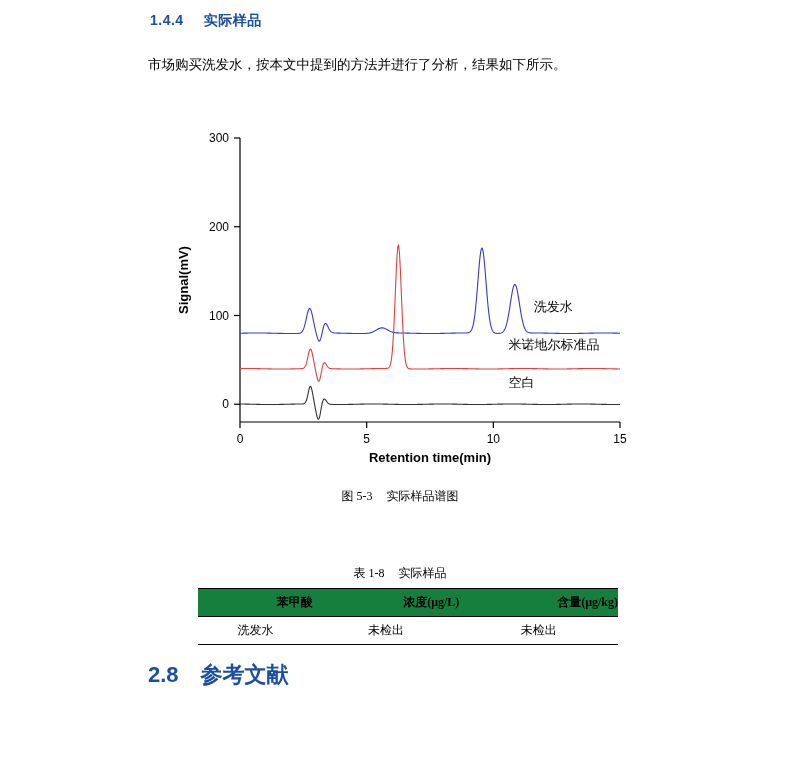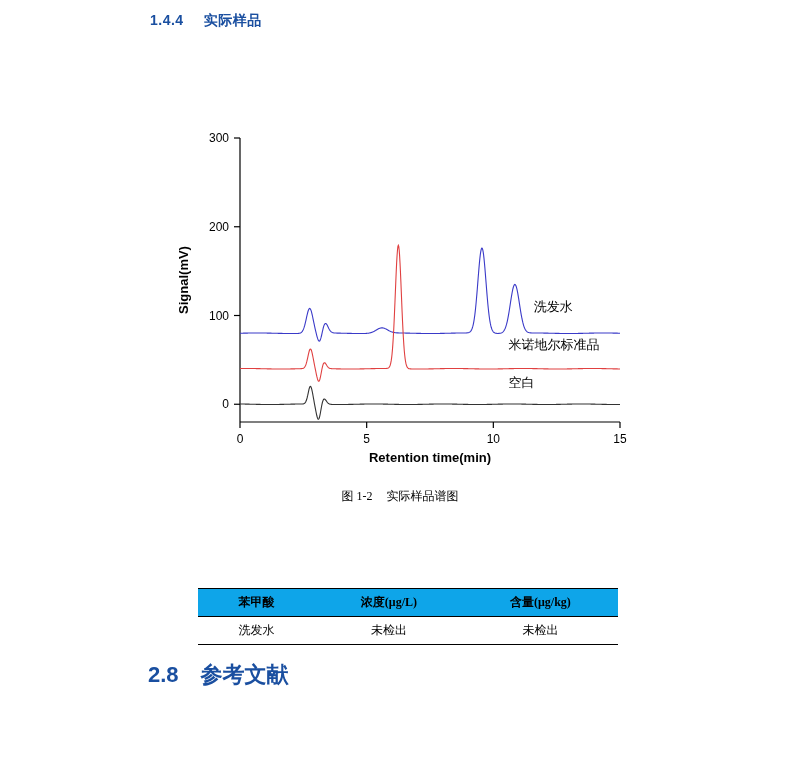--- a/index.html
+++ b/index.html
@@ -82,24 +82,24 @@
   table.data-table {
     position: absolute;
     left: 198px;
     top: 588px;
     width: 420px;
     border-collapse: collapse;
     font-size: 12px;
     font-family: "Liberation Serif", serif;
   }
   table.data-table th {
-    background: #0ea5e9;
-    font-weight: bold;
-    padding: 5px 20px;
-    text-align: center;
+    background: #15803d;
+    font-weight: bold;
+    padding: 5px 0;
+    text-align: right;
     border-top: 1.6px solid #000;
     border-bottom: 1px solid #000;
   }
   table.data-table td {
     padding: 5px 4px;
     text-align: center;
     border-bottom: 1.6px solid #000;
   }
 
   
@@ -141,20 +141,21 @@
 </style>
 </head>
 <body>
 
 <div class="page">
 
   <div class="heading-sub">
     <span class="num">1.4.4</span><span>实际样品</span>
   </div>
 
+  <div class="body-para" id="intro-para">市场购买洗发水，按本文中提到的方法并进行了分析，结果如下所示。</div>
 
   <div class="chart-wrap">
     <svg class="chart-svg" id="chart-svg" width="460" height="360" viewBox="0 0 460 360">
         <line x1="70" y1="302" x2="450" y2="302" stroke="#000" stroke-width="1.2"></line>
         <line x1="70" y1="302" x2="70" y2="18" stroke="#000" stroke-width="1.2"></line>
         <line x1="70" y1="302" x2="70" y2="308" stroke="#000" stroke-width="1.2"></line>
         <text x="70" y="323" text-anchor="middle" class="tick-label">0</text>
         <line x1="196.66666666666666" y1="302" x2="196.66666666666666" y2="308" stroke="#000" stroke-width="1.2"></line>
         <text x="196.66666666666666" y="323" text-anchor="middle" class="tick-label">5</text>
         <line x1="323.3333333333333" y1="302" x2="323.3333333333333" y2="308" stroke="#000" stroke-width="1.2"></line>
@@ -174,23 +175,26 @@
         <polyline points="70.00,213.25 70.42,213.24 70.84,213.23 71.27,213.22 71.69,213.21 72.11,213.20 72.53,213.19 72.96,213.18 73.38,213.17 73.80,213.16 74.22,213.15 74.64,213.14 75.07,213.13 75.49,213.12 75.91,213.11 76.33,213.11 76.76,213.10 77.18,213.09 77.60,213.08 78.02,213.07 78.44,213.07 78.87,213.06 79.29,213.05 79.71,213.04 80.13,213.04 80.56,213.03 80.98,213.03 81.40,213.02 81.82,213.02 82.24,213.01 82.67,213.01 83.09,213.00 83.51,213.00 83.93,213.00 84.36,212.99 84.78,212.99 85.20,212.99 85.62,212.99 86.04,212.99 86.47,212.98 86.89,212.98 87.31,212.98 87.73,212.98 88.16,212.98 88.58,212.99 89.00,212.99 89.42,212.99 89.84,212.99 90.27,212.99 90.69,213.00 91.11,213.00 91.53,213.00 91.96,213.01 92.38,213.01 92.80,213.02 93.22,213.02 93.64,213.03 94.07,213.03 94.49,213.04 94.91,213.04 95.33,213.05 95.76,213.06 96.18,213.07 96.60,213.07 97.02,213.08 97.44,213.09 97.87,213.10 98.29,213.11 98.71,213.11 99.13,213.12 99.56,213.13 99.98,213.14 100.40,213.15 100.82,213.16 101.24,213.17 101.67,213.18 102.09,213.19 102.51,213.20 102.93,213.21 103.36,213.22 103.78,213.23 104.20,213.24 104.62,213.25 105.04,213.26 105.47,213.27 105.89,213.28 106.31,213.29 106.73,213.30 107.16,213.31 107.58,213.32 108.00,213.33 108.42,213.34 108.84,213.35 109.27,213.36 109.69,213.37 110.11,213.38 110.53,213.39 110.96,213.40 111.38,213.40 111.80,213.41 112.22,213.42 112.64,213.43 113.07,213.44 113.49,213.44 113.91,213.45 114.33,213.46 114.76,213.46 115.18,213.47 115.60,213.47 116.02,213.48 116.44,213.48 116.87,213.49 117.29,213.49 117.71,213.50 118.13,213.50 118.56,213.50 118.98,213.51 119.40,213.51 119.82,213.51 120.24,213.51 120.67,213.51 121.09,213.52 121.51,213.52 121.93,213.52 122.36,213.52 122.78,213.52 123.20,213.51 123.62,213.51 124.04,213.51 124.47,213.51 124.89,213.51 125.31,213.50 125.73,213.50 126.16,213.49 126.58,213.48 127.00,213.47 127.42,213.46 127.84,213.44 128.27,213.41 128.69,213.37 129.11,213.32 129.53,213.24 129.96,213.13 130.38,212.98 130.80,212.77 131.22,212.50 131.64,212.14 132.07,211.68 132.49,211.09 132.91,210.36 133.33,209.47 133.76,208.41 134.18,207.17 134.60,205.75 135.02,204.16 135.44,202.41 135.87,200.56 136.29,198.63 136.71,196.70 137.13,194.81 137.56,193.06 137.98,191.49 138.40,190.19 138.82,189.21 139.24,188.60 139.67,188.39 140.09,188.59 140.51,189.18 140.93,190.15 141.36,191.45 141.78,193.02 142.20,194.81 142.62,196.75 143.04,198.77 143.47,200.84 143.89,202.90 144.31,204.93 144.73,206.91 145.16,208.84 145.58,210.70 146.00,212.49 146.42,214.21 146.84,215.83 147.27,217.33 147.69,218.66 148.11,219.76 148.53,220.57 148.96,221.04 149.38,221.13 149.80,220.81 150.22,220.07 150.64,218.94 151.07,217.48 151.49,215.75 151.91,213.87 152.33,211.92 152.76,210.01 153.18,208.24 153.60,206.68 154.02,205.40 154.44,204.42 154.87,203.78 155.29,203.46 155.71,203.44 156.13,203.69 156.56,204.16 156.98,204.81 157.40,205.58 157.82,206.42 158.24,207.28 158.67,208.14 159.09,208.94 159.51,209.69 159.93,210.34 160.36,210.92 160.78,211.40 161.20,211.79 161.62,212.11 162.04,212.36 162.47,212.55 162.89,212.70 163.31,212.81 163.73,212.89 164.16,212.95 164.58,212.99 165.00,213.02 165.42,213.04 165.84,213.06 166.27,213.07 166.69,213.08 167.11,213.09 167.53,213.10 167.96,213.11 168.38,213.12 168.80,213.13 169.22,213.14 169.64,213.15 170.07,213.16 170.49,213.17 170.91,213.18 171.33,213.19 171.76,213.20 172.18,213.21 172.60,213.22 173.02,213.23 173.44,213.24 173.87,213.25 174.29,213.26 174.71,213.27 175.13,213.28 175.56,213.29 175.98,213.30 176.40,213.31 176.82,213.32 177.24,213.33 177.67,213.34 178.09,213.35 178.51,213.36 178.93,213.37 179.36,213.38 179.78,213.39 180.20,213.40 180.62,213.40 181.04,213.41 181.47,213.42 181.89,213.43 182.31,213.44 182.73,213.44 183.16,213.45 183.58,213.46 184.00,213.46 184.42,213.47 184.84,213.47 185.27,213.48 185.69,213.48 186.11,213.49 186.53,213.49 186.96,213.50 187.38,213.50 187.80,213.50 188.22,213.51 188.64,213.51 189.07,213.51 189.49,213.51 189.91,213.51 190.33,213.51 190.76,213.51 191.18,213.51 191.60,213.51 192.02,213.51 192.44,213.50 192.87,213.50 193.29,213.49 193.71,213.48 194.13,213.47 194.56,213.46 194.98,213.45 195.40,213.43 195.82,213.41 196.24,213.38 196.67,213.35 197.09,213.32 197.51,213.28 197.93,213.23 198.36,213.18 198.78,213.12 199.20,213.05 199.62,212.96 200.04,212.87 200.47,212.77 200.89,212.65 201.31,212.52 201.73,212.38 202.16,212.23 202.58,212.06 203.00,211.87 203.42,211.68 203.84,211.47 204.27,211.25 204.69,211.01 205.11,210.77 205.53,210.53 205.96,210.27 206.38,210.02 206.80,209.77 207.22,209.52 207.64,209.27 208.07,209.04 208.49,208.82 208.91,208.61 209.33,208.43 209.76,208.26 210.18,208.12 210.60,208.01 211.02,207.92 211.44,207.87 211.87,207.84 212.29,207.85 212.71,207.88 213.13,207.95 213.56,208.04 213.98,208.16 214.40,208.31 214.82,208.48 215.24,208.66 215.67,208.87 216.09,209.08 216.51,209.31 216.93,209.54 217.36,209.78 217.78,210.02 218.20,210.25 218.62,210.48 219.04,210.71 219.47,210.92 219.89,211.13 220.31,211.33 220.73,211.51 221.16,211.68 221.58,211.84 222.00,211.98 222.42,212.11 222.84,212.23 223.27,212.33 223.69,212.43 224.11,212.51 224.53,212.58 224.96,212.65 225.38,212.70 225.80,212.75 226.22,212.79 226.64,212.83 227.07,212.86 227.49,212.88 227.91,212.90 228.33,212.92 228.76,212.94 229.18,212.95 229.60,212.97 230.02,212.98 230.44,212.99 230.87,213.00 231.29,213.00 231.71,213.01 232.13,213.02 232.56,213.03 232.98,213.04 233.40,213.04 233.82,213.05 234.24,213.06 234.67,213.07 235.09,213.07 235.51,213.08 235.93,213.09 236.36,213.10 236.78,213.11 237.20,213.12 237.62,213.12 238.04,213.13 238.47,213.14 238.89,213.15 239.31,213.16 239.73,213.17 240.16,213.18 240.58,213.19 241.00,213.20 241.42,213.21 241.84,213.22 242.27,213.23 242.69,213.24 243.11,213.25 243.53,213.26 243.96,213.27 244.38,213.28 244.80,213.29 245.22,213.30 245.64,213.31 246.07,213.32 246.49,213.33 246.91,213.34 247.33,213.35 247.76,213.36 248.18,213.37 248.60,213.38 249.02,213.39 249.44,213.40 249.87,213.41 250.29,213.41 250.71,213.42 251.13,213.43 251.56,213.44 251.98,213.44 252.40,213.45 252.82,213.46 253.24,213.46 253.67,213.47 254.09,213.47 254.51,213.48 254.93,213.49 255.36,213.49 255.78,213.49 256.20,213.50 256.62,213.50 257.04,213.50 257.47,213.51 257.89,213.51 258.31,213.51 258.73,213.51 259.16,213.51 259.58,213.52 260.00,213.52 260.42,213.52 260.84,213.52 261.27,213.52 261.69,213.51 262.11,213.51 262.53,213.51 262.96,213.51 263.38,213.51 263.80,213.50 264.22,213.50 264.64,213.50 265.07,213.49 265.49,213.49 265.91,213.48 266.33,213.48 266.76,213.47 267.18,213.47 267.60,213.46 268.02,213.45 268.44,213.45 268.87,213.44 269.29,213.43 269.71,213.43 270.13,213.42 270.56,213.41 270.98,213.40 271.40,213.39 271.82,213.38 272.24,213.37 272.67,213.37 273.09,213.36 273.51,213.35 273.93,213.34 274.36,213.33 274.78,213.32 275.20,213.31 275.62,213.30 276.04,213.29 276.47,213.28 276.89,213.27 277.31,213.26 277.73,213.25 278.16,213.24 278.58,213.23 279.00,213.22 279.42,213.21 279.84,213.20 280.27,213.19 280.69,213.18 281.11,213.17 281.53,213.16 281.96,213.15 282.38,213.14 282.80,213.13 283.22,213.12 283.64,213.11 284.07,213.10 284.49,213.09 284.91,213.09 285.33,213.08 285.76,213.07 286.18,213.06 286.60,213.06 287.02,213.05 287.44,213.04 287.87,213.04 288.29,213.03 288.71,213.02 289.13,213.02 289.56,213.01 289.98,213.01 290.40,213.01 290.82,213.00 291.24,213.00 291.67,212.99 292.09,212.99 292.51,212.99 292.93,212.99 293.36,212.98 293.78,212.98 294.20,212.98 294.62,212.97 295.04,212.97 295.47,212.96 295.89,212.95 296.31,212.94 296.73,212.91 297.16,212.88 297.58,212.83 298.00,212.76 298.42,212.67 298.84,212.54 299.27,212.36 299.69,212.12 300.11,211.80 300.53,211.39 300.96,210.85 301.38,210.16 301.80,209.29 302.22,208.21 302.64,206.88 303.07,205.27 303.49,203.33 303.91,201.05 304.33,198.38 304.76,195.32 305.18,191.85 305.60,187.96 306.02,183.69 306.44,179.06 306.87,174.12 307.29,168.94 307.71,163.62 308.13,158.25 308.56,152.96 308.98,147.86 309.40,143.10 309.82,138.80 310.24,135.09 310.67,132.07 311.09,129.85 311.51,128.49 311.93,128.04 312.36,128.51 312.78,129.89 313.20,132.13 313.62,135.17 314.04,138.90 314.47,143.22 314.89,148.00 315.31,153.12 315.73,158.43 316.16,163.82 316.58,169.16 317.00,174.35 317.42,179.31 317.84,183.96 318.27,188.25 318.69,192.15 319.11,195.64 319.53,198.72 319.96,201.40 320.38,203.70 320.80,205.65 321.22,207.28 321.64,208.62 322.07,209.71 322.49,210.59 322.91,211.29 323.33,211.84 323.76,212.27 324.18,212.59 324.60,212.84 325.02,213.03 325.44,213.16 325.87,213.26 326.29,213.33 326.71,213.38 327.13,213.41 327.56,213.43 327.98,213.43 328.40,213.42 328.82,213.40 329.24,213.37 329.67,213.32 330.09,213.26 330.51,213.17 330.93,213.05 331.36,212.91 331.78,212.72 332.20,212.48 332.62,212.18 333.04,211.81 333.47,211.35 333.89,210.80 334.31,210.14 334.73,209.35 335.16,208.43 335.58,207.35 336.00,206.10 336.42,204.68 336.84,203.07 337.27,201.28 337.69,199.30 338.11,197.15 338.53,194.83 338.96,192.36 339.38,189.76 339.80,187.08 340.22,184.34 340.64,181.60 341.07,178.89 341.49,176.27 341.91,173.80 342.33,171.52 342.76,169.49 343.18,167.76 343.60,166.36 344.02,165.33 344.44,164.70 344.87,164.48 345.29,164.68 345.71,165.29 346.13,166.30 346.56,167.68 346.98,169.39 347.40,171.40 347.82,173.66 348.24,176.11 348.67,178.71 349.09,181.40 349.51,184.13 349.93,186.85 350.36,189.51 350.78,192.09 351.20,194.54 351.62,196.85 352.04,198.99 352.47,200.95 352.89,202.72 353.31,204.31 353.73,205.72 354.16,206.96 354.58,208.02 355.00,208.94 355.42,209.71 355.84,210.36 356.27,210.90 356.69,211.35 357.11,211.71 357.53,212.00 357.96,212.23 358.38,212.41 358.80,212.56 359.22,212.67 359.64,212.75 360.07,212.81 360.49,212.86 360.91,212.89 361.33,212.92 361.76,212.94 362.18,212.95 362.60,212.96 363.02,212.97 363.44,212.97 363.87,212.98 364.29,212.98 364.71,212.98 365.13,212.98 365.56,212.98 365.98,212.99 366.40,212.99 366.82,212.99 367.24,212.99 367.67,213.00 368.09,213.00 368.51,213.00 368.93,213.01 369.36,213.01 369.78,213.02 370.20,213.02 370.62,213.03 371.04,213.03 371.47,213.04 371.89,213.05 372.31,213.05 372.73,213.06 373.16,213.07 373.58,213.08 374.00,213.08 374.42,213.09 374.84,213.10 375.27,213.11 375.69,213.12 376.11,213.13 376.53,213.14 376.96,213.14 377.38,213.15 377.80,213.16 378.22,213.17 378.64,213.18 379.07,213.19 379.49,213.20 379.91,213.21 380.33,213.22 380.76,213.23 381.18,213.24 381.60,213.25 382.02,213.26 382.44,213.27 382.87,213.28 383.29,213.29 383.71,213.30 384.13,213.31 384.56,213.32 384.98,213.33 385.40,213.34 385.82,213.35 386.24,213.36 386.67,213.37 387.09,213.38 387.51,213.39 387.93,213.40 388.36,213.41 388.78,213.41 389.20,213.42 389.62,213.43 390.04,213.44 390.47,213.44 390.89,213.45 391.31,213.46 391.73,213.46 392.16,213.47 392.58,213.48 393.00,213.48 393.42,213.49 393.84,213.49 394.27,213.49 394.69,213.50 395.11,213.50 395.53,213.51 395.96,213.51 396.38,213.51 396.80,213.51 397.22,213.51 397.64,213.51 398.07,213.52 398.49,213.52 398.91,213.52 399.33,213.52 399.76,213.52 400.18,213.51 400.60,213.51 401.02,213.51 401.44,213.51 401.87,213.51 402.29,213.50 402.71,213.50 403.13,213.50 403.56,213.49 403.98,213.49 404.40,213.48 404.82,213.48 405.24,213.47 405.67,213.47 406.09,213.46 406.51,213.45 406.93,213.45 407.36,213.44 407.78,213.43 408.20,213.42 408.62,213.42 409.04,213.41 409.47,213.40 409.89,213.39 410.31,213.38 410.73,213.37 411.16,213.36 411.58,213.35 412.00,213.35 412.42,213.34 412.84,213.33 413.27,213.32 413.69,213.31 414.11,213.30 414.53,213.29 414.96,213.28 415.38,213.27 415.80,213.26 416.22,213.25 416.64,213.24 417.07,213.22 417.49,213.21 417.91,213.20 418.33,213.19 418.76,213.18 419.18,213.17 419.60,213.17 420.02,213.16 420.44,213.15 420.87,213.14 421.29,213.13 421.71,213.12 422.13,213.11 422.56,213.10 422.98,213.09 423.40,213.08 423.82,213.08 424.24,213.07 424.67,213.06 425.09,213.05 425.51,213.05 425.93,213.04 426.36,213.04 426.78,213.03 427.20,213.02 427.62,213.02 428.04,213.01 428.47,213.01 428.89,213.01 429.31,213.00 429.73,213.00 430.16,212.99 430.58,212.99 431.00,212.99 431.42,212.99 431.84,212.99 432.27,212.98 432.69,212.98 433.11,212.98 433.53,212.98 433.96,212.98 434.38,212.98 434.80,212.99 435.22,212.99 435.64,212.99 436.07,212.99 436.49,212.99 436.91,213.00 437.33,213.00 437.76,213.00 438.18,213.01 438.60,213.01 439.02,213.02 439.44,213.02 439.87,213.03 440.29,213.04 440.71,213.04 441.13,213.05 441.56,213.05 441.98,213.06 442.40,213.07 442.82,213.08 443.24,213.08 443.67,213.09 444.09,213.10 444.51,213.11 444.93,213.12 445.36,213.13 445.78,213.14 446.20,213.15 446.62,213.16 447.04,213.16 447.47,213.17 447.89,213.18 448.31,213.19 448.73,213.20 449.16,213.21 449.58,213.22 450.00,213.23" fill="none" stroke="#3a3ac8" stroke-width="1.1"></polyline>
         <text x="363.8666666666667" y="191.0625" class="trace-label" text-anchor="start">洗发水</text>
         <polyline points="70.00,248.53 70.42,248.52 70.84,248.52 71.27,248.51 71.69,248.51 72.11,248.50 72.53,248.50 72.96,248.50 73.38,248.49 73.80,248.49 74.22,248.49 74.64,248.49 75.07,248.49 75.49,248.48 75.91,248.48 76.33,248.48 76.76,248.48 77.18,248.48 77.60,248.49 78.02,248.49 78.44,248.49 78.87,248.49 79.29,248.49 79.71,248.50 80.13,248.50 80.56,248.50 80.98,248.51 81.40,248.51 81.82,248.52 82.24,248.52 82.67,248.53 83.09,248.53 83.51,248.54 83.93,248.55 84.36,248.55 84.78,248.56 85.20,248.57 85.62,248.57 86.04,248.58 86.47,248.59 86.89,248.60 87.31,248.61 87.73,248.62 88.16,248.62 88.58,248.63 89.00,248.64 89.42,248.65 89.84,248.66 90.27,248.67 90.69,248.68 91.11,248.69 91.53,248.70 91.96,248.71 92.38,248.72 92.80,248.73 93.22,248.74 93.64,248.75 94.07,248.76 94.49,248.77 94.91,248.78 95.33,248.79 95.76,248.80 96.18,248.81 96.60,248.82 97.02,248.83 97.44,248.84 97.87,248.85 98.29,248.86 98.71,248.87 99.13,248.88 99.56,248.89 99.98,248.90 100.40,248.90 100.82,248.91 101.24,248.92 101.67,248.93 102.09,248.94 102.51,248.94 102.93,248.95 103.36,248.96 103.78,248.96 104.20,248.97 104.62,248.97 105.04,248.98 105.47,248.98 105.89,248.99 106.31,248.99 106.73,249.00 107.16,249.00 107.58,249.00 108.00,249.01 108.42,249.01 108.84,249.01 109.27,249.01 109.69,249.01 110.11,249.02 110.53,249.02 110.96,249.02 111.38,249.02 111.80,249.02 112.22,249.01 112.64,249.01 113.07,249.01 113.49,249.01 113.91,249.01 114.33,249.00 114.76,249.00 115.18,249.00 115.60,248.99 116.02,248.99 116.44,248.98 116.87,248.98 117.29,248.97 117.71,248.97 118.13,248.96 118.56,248.95 118.98,248.95 119.40,248.94 119.82,248.93 120.24,248.93 120.67,248.92 121.09,248.91 121.51,248.90 121.93,248.89 122.36,248.88 122.78,248.88 123.20,248.87 123.62,248.86 124.04,248.85 124.47,248.84 124.89,248.83 125.31,248.82 125.73,248.81 126.16,248.80 126.58,248.79 127.00,248.78 127.42,248.77 127.84,248.76 128.27,248.75 128.69,248.74 129.11,248.73 129.53,248.72 129.96,248.70 130.38,248.69 130.80,248.67 131.22,248.65 131.64,248.62 132.07,248.57 132.49,248.50 132.91,248.40 133.33,248.24 133.76,248.01 134.18,247.68 134.60,247.22 135.02,246.59 135.44,245.76 135.87,244.72 136.29,243.43 136.71,241.90 137.13,240.17 137.56,238.28 137.98,236.31 138.40,234.36 138.82,232.55 139.24,231.02 139.67,229.86 140.09,229.17 140.51,229.01 140.93,229.39 141.36,230.30 141.78,231.65 142.20,233.37 142.62,235.35 143.04,237.49 143.47,239.70 143.89,241.91 144.31,244.10 144.73,246.25 145.16,248.36 145.58,250.45 146.00,252.51 146.42,254.52 146.84,256.43 147.27,258.16 147.69,259.61 148.11,260.69 148.53,261.27 148.96,261.30 149.38,260.74 149.80,259.61 150.22,257.99 150.64,256.00 151.07,253.77 151.49,251.48 151.91,249.27 152.33,247.27 152.76,245.59 153.18,244.28 153.60,243.37 154.02,242.86 154.44,242.71 154.87,242.85 155.29,243.23 155.71,243.77 156.13,244.40 156.56,245.07 156.98,245.73 157.40,246.34 157.82,246.87 158.24,247.32 158.67,247.69 159.09,247.98 159.51,248.21 159.93,248.37 160.36,248.49 160.78,248.57 161.20,248.63 161.62,248.67 162.04,248.70 162.47,248.73 162.89,248.74 163.31,248.76 163.73,248.77 164.16,248.78 164.58,248.79 165.00,248.80 165.42,248.81 165.84,248.82 166.27,248.83 166.69,248.84 167.11,248.85 167.53,248.86 167.96,248.87 168.38,248.88 168.80,248.89 169.22,248.90 169.64,248.91 170.07,248.91 170.49,248.92 170.91,248.93 171.33,248.94 171.76,248.94 172.18,248.95 172.60,248.96 173.02,248.96 173.44,248.97 173.87,248.97 174.29,248.98 174.71,248.99 175.13,248.99 175.56,248.99 175.98,249.00 176.40,249.00 176.82,249.00 177.24,249.01 177.67,249.01 178.09,249.01 178.51,249.01 178.93,249.01 179.36,249.02 179.78,249.02 180.20,249.02 180.62,249.02 181.04,249.02 181.47,249.01 181.89,249.01 182.31,249.01 182.73,249.01 183.16,249.01 183.58,249.00 184.00,249.00 184.42,249.00 184.84,248.99 185.27,248.99 185.69,248.98 186.11,248.98 186.53,248.97 186.96,248.97 187.38,248.96 187.80,248.95 188.22,248.95 188.64,248.94 189.07,248.93 189.49,248.93 189.91,248.92 190.33,248.91 190.76,248.90 191.18,248.89 191.60,248.88 192.02,248.87 192.44,248.87 192.87,248.86 193.29,248.85 193.71,248.84 194.13,248.83 194.56,248.82 194.98,248.81 195.40,248.80 195.82,248.79 196.24,248.78 196.67,248.77 197.09,248.76 197.51,248.75 197.93,248.74 198.36,248.73 198.78,248.72 199.20,248.71 199.62,248.70 200.04,248.69 200.47,248.68 200.89,248.67 201.31,248.66 201.73,248.65 202.16,248.64 202.58,248.63 203.00,248.62 203.42,248.61 203.84,248.60 204.27,248.59 204.69,248.59 205.11,248.58 205.53,248.57 205.96,248.56 206.38,248.56 206.80,248.55 207.22,248.54 207.64,248.54 208.07,248.53 208.49,248.52 208.91,248.52 209.33,248.51 209.76,248.51 210.18,248.51 210.60,248.50 211.02,248.50 211.44,248.50 211.87,248.49 212.29,248.49 212.71,248.49 213.13,248.49 213.56,248.48 213.98,248.48 214.40,248.48 214.82,248.48 215.24,248.47 215.67,248.46 216.09,248.45 216.51,248.42 216.93,248.38 217.36,248.31 217.78,248.20 218.20,248.02 218.62,247.75 219.04,247.35 219.47,246.75 219.89,245.91 220.31,244.72 220.73,243.10 221.16,240.93 221.58,238.09 222.00,234.46 222.42,229.92 222.84,224.38 223.27,217.80 223.69,210.17 224.11,201.55 224.53,192.10 224.96,182.05 225.38,171.70 225.80,161.43 226.22,151.69 226.64,142.90 227.07,135.53 227.49,129.95 227.91,126.48 228.33,125.30 228.76,126.49 229.18,129.99 229.60,135.59 230.02,142.98 230.44,151.78 230.87,161.55 231.29,171.83 231.71,182.20 232.13,192.27 232.56,201.74 232.98,210.37 233.40,218.02 233.82,224.62 234.24,230.18 234.67,234.73 235.09,238.38 235.51,241.24 235.93,243.42 236.36,245.06 236.78,246.26 237.20,247.12 237.62,247.72 238.04,248.14 238.47,248.42 238.89,248.61 239.31,248.73 239.73,248.81 240.16,248.87 240.58,248.90 241.00,248.92 241.42,248.94 241.84,248.95 242.27,248.96 242.69,248.97 243.11,248.97 243.53,248.98 243.96,248.99 244.38,248.99 244.80,248.99 245.22,249.00 245.64,249.00 246.07,249.00 246.49,249.01 246.91,249.01 247.33,249.01 247.76,249.01 248.18,249.01 248.60,249.02 249.02,249.02 249.44,249.02 249.87,249.02 250.29,249.02 250.71,249.01 251.13,249.01 251.56,249.01 251.98,249.01 252.40,249.01 252.82,249.00 253.24,249.00 253.67,249.00 254.09,248.99 254.51,248.99 254.93,248.98 255.36,248.98 255.78,248.97 256.20,248.97 256.62,248.96 257.04,248.95 257.47,248.95 257.89,248.94 258.31,248.93 258.73,248.92 259.16,248.92 259.58,248.91 260.00,248.90 260.42,248.89 260.84,248.88 261.27,248.87 261.69,248.86 262.11,248.86 262.53,248.85 262.96,248.84 263.38,248.83 263.80,248.82 264.22,248.81 264.64,248.80 265.07,248.79 265.49,248.78 265.91,248.77 266.33,248.76 266.76,248.75 267.18,248.74 267.60,248.73 268.02,248.72 268.44,248.71 268.87,248.70 269.29,248.69 269.71,248.68 270.13,248.67 270.56,248.66 270.98,248.65 271.40,248.64 271.82,248.63 272.24,248.62 272.67,248.61 273.09,248.60 273.51,248.59 273.93,248.59 274.36,248.58 274.78,248.57 275.20,248.56 275.62,248.56 276.04,248.55 276.47,248.54 276.89,248.54 277.31,248.53 277.73,248.52 278.16,248.52 278.58,248.51 279.00,248.51 279.42,248.51 279.84,248.50 280.27,248.50 280.69,248.50 281.11,248.49 281.53,248.49 281.96,248.49 282.38,248.49 282.80,248.49 283.22,248.48 283.64,248.48 284.07,248.48 284.49,248.48 284.91,248.48 285.33,248.49 285.76,248.49 286.18,248.49 286.60,248.49 287.02,248.49 287.44,248.50 287.87,248.50 288.29,248.50 288.71,248.51 289.13,248.51 289.56,248.52 289.98,248.52 290.40,248.53 290.82,248.53 291.24,248.54 291.67,248.55 292.09,248.55 292.51,248.56 292.93,248.57 293.36,248.58 293.78,248.58 294.20,248.59 294.62,248.60 295.04,248.61 295.47,248.62 295.89,248.63 296.31,248.64 296.73,248.64 297.16,248.65 297.58,248.66 298.00,248.67 298.42,248.68 298.84,248.69 299.27,248.70 299.69,248.71 300.11,248.72 300.53,248.73 300.96,248.74 301.38,248.75 301.80,248.76 302.22,248.77 302.64,248.78 303.07,248.79 303.49,248.80 303.91,248.81 304.33,248.82 304.76,248.83 305.18,248.84 305.60,248.85 306.02,248.86 306.44,248.87 306.87,248.88 307.29,248.89 307.71,248.90 308.13,248.91 308.56,248.91 308.98,248.92 309.40,248.93 309.82,248.94 310.24,248.94 310.67,248.95 311.09,248.96 311.51,248.96 311.93,248.97 312.36,248.98 312.78,248.98 313.20,248.99 313.62,248.99 314.04,248.99 314.47,249.00 314.89,249.00 315.31,249.01 315.73,249.01 316.16,249.01 316.58,249.01 317.00,249.01 317.42,249.01 317.84,249.02 318.27,249.02 318.69,249.02 319.11,249.02 319.53,249.02 319.96,249.01 320.38,249.01 320.80,249.01 321.22,249.01 321.64,249.01 322.07,249.00 322.49,249.00 322.91,249.00 323.33,248.99 323.76,248.99 324.18,248.98 324.60,248.98 325.02,248.97 325.44,248.97 325.87,248.96 326.29,248.95 326.71,248.95 327.13,248.94 327.56,248.93 327.98,248.92 328.40,248.92 328.82,248.91 329.24,248.90 329.67,248.89 330.09,248.88 330.51,248.87 330.93,248.86 331.36,248.85 331.78,248.85 332.20,248.84 332.62,248.83 333.04,248.82 333.47,248.81 333.89,248.80 334.31,248.79 334.73,248.78 335.16,248.77 335.58,248.76 336.00,248.75 336.42,248.74 336.84,248.73 337.27,248.71 337.69,248.70 338.11,248.69 338.53,248.68 338.96,248.67 339.38,248.67 339.80,248.66 340.22,248.65 340.64,248.64 341.07,248.63 341.49,248.62 341.91,248.61 342.33,248.60 342.76,248.59 343.18,248.58 343.60,248.58 344.02,248.57 344.44,248.56 344.87,248.55 345.29,248.55 345.71,248.54 346.13,248.54 346.56,248.53 346.98,248.52 347.40,248.52 347.82,248.51 348.24,248.51 348.67,248.51 349.09,248.50 349.51,248.50 349.93,248.49 350.36,248.49 350.78,248.49 351.20,248.49 351.62,248.49 352.04,248.48 352.47,248.48 352.89,248.48 353.31,248.48 353.73,248.48 354.16,248.48 354.58,248.49 355.00,248.49 355.42,248.49 355.84,248.49 356.27,248.49 356.69,248.50 357.11,248.50 357.53,248.50 357.96,248.51 358.38,248.51 358.80,248.52 359.22,248.52 359.64,248.53 360.07,248.54 360.49,248.54 360.91,248.55 361.33,248.55 361.76,248.56 362.18,248.57 362.60,248.58 363.02,248.58 363.44,248.59 363.87,248.60 364.29,248.61 364.71,248.62 365.13,248.63 365.56,248.64 365.98,248.65 366.40,248.66 366.82,248.66 367.24,248.67 367.67,248.68 368.09,248.69 368.51,248.70 368.93,248.71 369.36,248.72 369.78,248.73 370.20,248.74 370.62,248.76 371.04,248.77 371.47,248.78 371.89,248.79 372.31,248.80 372.73,248.81 373.16,248.82 373.58,248.83 374.00,248.84 374.42,248.84 374.84,248.85 375.27,248.86 375.69,248.87 376.11,248.88 376.53,248.89 376.96,248.90 377.38,248.91 377.80,248.92 378.22,248.92 378.64,248.93 379.07,248.94 379.49,248.95 379.91,248.95 380.33,248.96 380.76,248.96 381.18,248.97 381.60,248.98 382.02,248.98 382.44,248.99 382.87,248.99 383.29,249.00 383.71,249.00 384.13,249.00 384.56,249.01 384.98,249.01 385.40,249.01 385.82,249.01 386.24,249.01 386.67,249.02 387.09,249.02 387.51,249.02 387.93,249.02 388.36,249.02 388.78,249.02 389.20,249.01 389.62,249.01 390.04,249.01 390.47,249.01 390.89,249.01 391.31,249.00 391.73,249.00 392.16,248.99 392.58,248.99 393.00,248.99 393.42,248.98 393.84,248.98 394.27,248.97 394.69,248.96 395.11,248.96 395.53,248.95 395.96,248.95 396.38,248.94 396.80,248.93 397.22,248.92 397.64,248.92 398.07,248.91 398.49,248.90 398.91,248.89 399.33,248.88 399.76,248.87 400.18,248.86 400.60,248.85 401.02,248.84 401.44,248.83 401.87,248.83 402.29,248.82 402.71,248.81 403.13,248.80 403.56,248.79 403.98,248.78 404.40,248.76 404.82,248.75 405.24,248.74 405.67,248.73 406.09,248.72 406.51,248.71 406.93,248.70 407.36,248.69 407.78,248.68 408.20,248.67 408.62,248.66 409.04,248.65 409.47,248.65 409.89,248.64 410.31,248.63 410.73,248.62 411.16,248.61 411.58,248.60 412.00,248.59 412.42,248.58 412.84,248.58 413.27,248.57 413.69,248.56 414.11,248.55 414.53,248.55 414.96,248.54 415.38,248.53 415.80,248.53 416.22,248.52 416.64,248.52 417.07,248.51 417.49,248.51 417.91,248.50 418.33,248.50 418.76,248.50 419.18,248.49 419.60,248.49 420.02,248.49 420.44,248.49 420.87,248.49 421.29,248.48 421.71,248.48 422.13,248.48 422.56,248.48 422.98,248.48 423.40,248.49 423.82,248.49 424.24,248.49 424.67,248.49 425.09,248.49 425.51,248.49 425.93,248.50 426.36,248.50 426.78,248.51 427.20,248.51 427.62,248.51 428.04,248.52 428.47,248.52 428.89,248.53 429.31,248.54 429.73,248.54 430.16,248.55 430.58,248.56 431.00,248.56 431.42,248.57 431.84,248.58 432.27,248.59 432.69,248.59 433.11,248.60 433.53,248.61 433.96,248.62 434.38,248.63 434.80,248.64 435.22,248.65 435.64,248.66 436.07,248.67 436.49,248.68 436.91,248.69 437.33,248.70 437.76,248.71 438.18,248.72 438.60,248.73 439.02,248.74 439.44,248.75 439.87,248.76 440.29,248.77 440.71,248.78 441.13,248.79 441.56,248.80 441.98,248.81 442.40,248.82 442.82,248.83 443.24,248.84 443.67,248.85 444.09,248.86 444.51,248.86 444.93,248.87 445.36,248.88 445.78,248.89 446.20,248.90 446.62,248.91 447.04,248.92 447.47,248.92 447.89,248.93 448.31,248.94 448.73,248.95 449.16,248.95 449.58,248.96 450.00,248.97" fill="none" stroke="#e04040" stroke-width="1.1"></polyline>
         <text x="338.53333333333336" y="229.225" class="trace-label" text-anchor="start">米诺地尔标准品</text>
         <polyline points="70.00,284.01 70.42,284.01 70.84,284.02 71.27,284.02 71.69,284.03 72.11,284.03 72.53,284.04 72.96,284.05 73.38,284.05 73.80,284.06 74.22,284.07 74.64,284.07 75.07,284.08 75.49,284.09 75.91,284.10 76.33,284.11 76.76,284.12 77.18,284.12 77.60,284.13 78.02,284.14 78.44,284.15 78.87,284.16 79.29,284.17 79.71,284.18 80.13,284.19 80.56,284.20 80.98,284.21 81.40,284.22 81.82,284.23 82.24,284.24 82.67,284.25 83.09,284.26 83.51,284.27 83.93,284.28 84.36,284.29 84.78,284.30 85.20,284.31 85.62,284.32 86.04,284.33 86.47,284.34 86.89,284.35 87.31,284.36 87.73,284.37 88.16,284.38 88.58,284.39 89.00,284.40 89.42,284.41 89.84,284.41 90.27,284.42 90.69,284.43 91.11,284.44 91.53,284.44 91.96,284.45 92.38,284.46 92.80,284.46 93.22,284.47 93.64,284.47 94.07,284.48 94.49,284.49 94.91,284.49 95.33,284.49 95.76,284.50 96.18,284.50 96.60,284.50 97.02,284.51 97.44,284.51 97.87,284.51 98.29,284.51 98.71,284.51 99.13,284.52 99.56,284.52 99.98,284.52 100.40,284.52 100.82,284.52 101.24,284.51 101.67,284.51 102.09,284.51 102.51,284.51 102.93,284.51 103.36,284.50 103.78,284.50 104.20,284.50 104.62,284.49 105.04,284.49 105.47,284.48 105.89,284.48 106.31,284.47 106.73,284.47 107.16,284.46 107.58,284.45 108.00,284.45 108.42,284.44 108.84,284.43 109.27,284.43 109.69,284.42 110.11,284.41 110.53,284.40 110.96,284.39 111.38,284.38 111.80,284.37 112.22,284.37 112.64,284.36 113.07,284.35 113.49,284.34 113.91,284.33 114.33,284.32 114.76,284.31 115.18,284.30 115.60,284.29 116.02,284.28 116.44,284.27 116.87,284.26 117.29,284.25 117.71,284.24 118.13,284.23 118.56,284.22 118.98,284.21 119.40,284.20 119.82,284.19 120.24,284.18 120.67,284.17 121.09,284.16 121.51,284.15 121.93,284.14 122.36,284.13 122.78,284.12 123.20,284.11 123.62,284.10 124.04,284.09 124.47,284.09 124.89,284.08 125.31,284.07 125.73,284.06 126.16,284.06 126.58,284.05 127.00,284.04 127.42,284.04 127.84,284.03 128.27,284.02 128.69,284.02 129.11,284.01 129.53,284.01 129.96,284.01 130.38,284.00 130.80,284.00 131.22,283.99 131.64,283.98 132.07,283.97 132.49,283.95 132.91,283.91 133.33,283.84 133.76,283.74 134.18,283.57 134.60,283.31 135.02,282.91 135.44,282.35 135.87,281.58 136.29,280.57 136.71,279.28 137.13,277.74 137.56,275.96 137.98,274.03 138.40,272.04 138.82,270.15 139.24,268.49 139.67,267.23 140.09,266.48 140.51,266.32 140.93,266.77 141.36,267.81 141.78,269.35 142.20,271.27 142.62,273.44 143.04,275.76 143.47,278.12 143.89,280.47 144.31,282.79 144.73,285.08 145.16,287.34 145.58,289.58 146.00,291.77 146.42,293.86 146.84,295.76 147.27,297.36 147.69,298.55 148.11,299.21 148.53,299.27 148.96,298.71 149.38,297.55 149.80,295.87 150.22,293.80 150.64,291.48 151.07,289.08 151.49,286.75 151.91,284.61 152.33,282.76 152.76,281.27 153.18,280.16 153.60,279.43 154.02,279.06 154.44,278.99 154.87,279.18 155.29,279.56 155.71,280.07 156.13,280.65 156.56,281.25 156.98,281.83 157.40,282.37 157.82,282.84 158.24,283.24 158.67,283.57 159.09,283.82 159.51,284.01 159.93,284.16 160.36,284.26 160.78,284.33 161.20,284.38 161.62,284.42 162.04,284.44 162.47,284.46 162.89,284.47 163.31,284.48 163.73,284.48 164.16,284.49 164.58,284.49 165.00,284.50 165.42,284.50 165.84,284.50 166.27,284.51 166.69,284.51 167.11,284.51 167.53,284.51 167.96,284.51 168.38,284.52 168.80,284.52 169.22,284.52 169.64,284.52 170.07,284.52 170.49,284.51 170.91,284.51 171.33,284.51 171.76,284.51 172.18,284.51 172.60,284.50 173.02,284.50 173.44,284.50 173.87,284.49 174.29,284.49 174.71,284.48 175.13,284.48 175.56,284.47 175.98,284.47 176.40,284.46 176.82,284.45 177.24,284.45 177.67,284.44 178.09,284.43 178.51,284.42 178.93,284.42 179.36,284.41 179.78,284.40 180.20,284.39 180.62,284.38 181.04,284.37 181.47,284.36 181.89,284.36 182.31,284.35 182.73,284.34 183.16,284.33 183.58,284.32 184.00,284.31 184.42,284.30 184.84,284.29 185.27,284.28 185.69,284.27 186.11,284.26 186.53,284.25 186.96,284.24 187.38,284.23 187.80,284.22 188.22,284.21 188.64,284.20 189.07,284.19 189.49,284.18 189.91,284.17 190.33,284.16 190.76,284.15 191.18,284.14 191.60,284.13 192.02,284.12 192.44,284.11 192.87,284.10 193.29,284.09 193.71,284.09 194.13,284.08 194.56,284.07 194.98,284.06 195.40,284.06 195.82,284.05 196.24,284.04 196.67,284.04 197.09,284.03 197.51,284.02 197.93,284.02 198.36,284.01 198.78,284.01 199.20,284.01 199.62,284.00 200.04,284.00 200.47,284.00 200.89,283.99 201.31,283.99 201.73,283.99 202.16,283.99 202.58,283.99 203.00,283.98 203.42,283.98 203.84,283.98 204.27,283.98 204.69,283.98 205.11,283.99 205.53,283.99 205.96,283.99 206.38,283.99 206.80,283.99 207.22,284.00 207.64,284.00 208.07,284.00 208.49,284.01 208.91,284.01 209.33,284.02 209.76,284.02 210.18,284.03 210.60,284.03 211.02,284.04 211.44,284.05 211.87,284.05 212.29,284.06 212.71,284.07 213.13,284.08 213.56,284.08 213.98,284.09 214.40,284.10 214.82,284.11 215.24,284.12 215.67,284.13 216.09,284.14 216.51,284.14 216.93,284.15 217.36,284.16 217.78,284.17 218.20,284.18 218.62,284.19 219.04,284.20 219.47,284.21 219.89,284.22 220.31,284.23 220.73,284.24 221.16,284.25 221.58,284.26 222.00,284.27 222.42,284.28 222.84,284.29 223.27,284.30 223.69,284.31 224.11,284.32 224.53,284.33 224.96,284.34 225.38,284.35 225.80,284.36 226.22,284.37 226.64,284.38 227.07,284.39 227.49,284.40 227.91,284.41 228.33,284.41 228.76,284.42 229.18,284.43 229.60,284.44 230.02,284.44 230.44,284.45 230.87,284.46 231.29,284.46 231.71,284.47 232.13,284.48 232.56,284.48 232.98,284.49 233.40,284.49 233.82,284.49 234.24,284.50 234.67,284.50 235.09,284.51 235.51,284.51 235.93,284.51 236.36,284.51 236.78,284.51 237.20,284.51 237.62,284.52 238.04,284.52 238.47,284.52 238.89,284.52 239.31,284.52 239.73,284.51 240.16,284.51 240.58,284.51 241.00,284.51 241.42,284.51 241.84,284.50 242.27,284.50 242.69,284.50 243.11,284.49 243.53,284.49 243.96,284.48 244.38,284.48 244.80,284.47 245.22,284.47 245.64,284.46 246.07,284.45 246.49,284.45 246.91,284.44 247.33,284.43 247.76,284.42 248.18,284.42 248.60,284.41 249.02,284.40 249.44,284.39 249.87,284.38 250.29,284.37 250.71,284.36 251.13,284.35 251.56,284.35 251.98,284.34 252.40,284.33 252.82,284.32 253.24,284.31 253.67,284.30 254.09,284.29 254.51,284.28 254.93,284.27 255.36,284.26 255.78,284.25 256.20,284.24 256.62,284.23 257.04,284.21 257.47,284.20 257.89,284.19 258.31,284.18 258.73,284.18 259.16,284.17 259.58,284.16 260.00,284.15 260.42,284.14 260.84,284.13 261.27,284.12 261.69,284.11 262.11,284.10 262.53,284.09 262.96,284.08 263.38,284.08 263.80,284.07 264.22,284.06 264.64,284.05 265.07,284.05 265.49,284.04 265.91,284.04 266.33,284.03 266.76,284.02 267.18,284.02 267.60,284.01 268.02,284.01 268.44,284.01 268.87,284.00 269.29,284.00 269.71,283.99 270.13,283.99 270.56,283.99 270.98,283.99 271.40,283.99 271.82,283.99 272.24,283.98 272.67,283.98 273.09,283.98 273.51,283.98 273.93,283.98 274.36,283.99 274.78,283.99 275.20,283.99 275.62,283.99 276.04,283.99 276.47,284.00 276.89,284.00 277.31,284.00 277.73,284.01 278.16,284.01 278.58,284.02 279.00,284.02 279.42,284.03 279.84,284.04 280.27,284.04 280.69,284.05 281.11,284.05 281.53,284.06 281.96,284.07 282.38,284.08 282.80,284.08 283.22,284.09 283.64,284.10 284.07,284.11 284.49,284.12 284.91,284.13 285.33,284.14 285.76,284.15 286.18,284.16 286.60,284.16 287.02,284.17 287.44,284.18 287.87,284.19 288.29,284.20 288.71,284.21 289.13,284.22 289.56,284.23 289.98,284.24 290.40,284.26 290.82,284.27 291.24,284.28 291.67,284.29 292.09,284.30 292.51,284.31 292.93,284.32 293.36,284.33 293.78,284.34 294.20,284.34 294.62,284.35 295.04,284.36 295.47,284.37 295.89,284.38 296.31,284.39 296.73,284.40 297.16,284.41 297.58,284.42 298.00,284.42 298.42,284.43 298.84,284.44 299.27,284.45 299.69,284.45 300.11,284.46 300.53,284.46 300.96,284.47 301.38,284.48 301.80,284.48 302.22,284.49 302.64,284.49 303.07,284.50 303.49,284.50 303.91,284.50 304.33,284.51 304.76,284.51 305.18,284.51 305.60,284.51 306.02,284.51 306.44,284.52 306.87,284.52 307.29,284.52 307.71,284.52 308.13,284.52 308.56,284.52 308.98,284.51 309.40,284.51 309.82,284.51 310.24,284.51 310.67,284.51 311.09,284.50 311.51,284.50 311.93,284.49 312.36,284.49 312.78,284.49 313.20,284.48 313.62,284.48 314.04,284.47 314.47,284.46 314.89,284.46 315.31,284.45 315.73,284.45 316.16,284.44 316.58,284.43 317.00,284.42 317.42,284.42 317.84,284.41 318.27,284.40 318.69,284.39 319.11,284.38 319.53,284.37 319.96,284.36 320.38,284.35 320.80,284.34 321.22,284.33 321.64,284.33 322.07,284.32 322.49,284.31 322.91,284.30 323.33,284.29 323.76,284.28 324.18,284.26 324.60,284.25 325.02,284.24 325.44,284.23 325.87,284.22 326.29,284.21 326.71,284.20 327.13,284.19 327.56,284.18 327.98,284.17 328.40,284.16 328.82,284.15 329.24,284.15 329.67,284.14 330.09,284.13 330.51,284.12 330.93,284.11 331.36,284.10 331.78,284.09 332.20,284.08 332.62,284.08 333.04,284.07 333.47,284.06 333.89,284.05 334.31,284.05 334.73,284.04 335.16,284.03 335.58,284.03 336.00,284.02 336.42,284.02 336.84,284.01 337.27,284.01 337.69,284.00 338.11,284.00 338.53,284.00 338.96,283.99 339.38,283.99 339.80,283.99 340.22,283.99 340.64,283.99 341.07,283.98 341.49,283.98 341.91,283.98 342.33,283.98 342.76,283.98 343.18,283.99 343.60,283.99 344.02,283.99 344.44,283.99 344.87,283.99 345.29,283.99 345.71,284.00 346.13,284.00 346.56,284.01 346.98,284.01 347.40,284.01 347.82,284.02 348.24,284.02 348.67,284.03 349.09,284.04 349.51,284.04 349.93,284.05 350.36,284.06 350.78,284.06 351.20,284.07 351.62,284.08 352.04,284.09 352.47,284.09 352.89,284.10 353.31,284.11 353.73,284.12 354.16,284.13 354.58,284.14 355.00,284.15 355.42,284.16 355.84,284.17 356.27,284.18 356.69,284.19 357.11,284.20 357.53,284.21 357.96,284.22 358.38,284.23 358.80,284.24 359.22,284.25 359.64,284.26 360.07,284.27 360.49,284.28 360.91,284.29 361.33,284.30 361.76,284.31 362.18,284.32 362.60,284.33 363.02,284.34 363.44,284.35 363.87,284.36 364.29,284.36 364.71,284.37 365.13,284.38 365.56,284.39 365.98,284.40 366.40,284.41 366.82,284.42 367.24,284.42 367.67,284.43 368.09,284.44 368.51,284.45 368.93,284.45 369.36,284.46 369.78,284.47 370.20,284.47 370.62,284.48 371.04,284.48 371.47,284.49 371.89,284.49 372.31,284.50 372.73,284.50 373.16,284.50 373.58,284.51 374.00,284.51 374.42,284.51 374.84,284.51 375.27,284.51 375.69,284.52 376.11,284.52 376.53,284.52 376.96,284.52 377.38,284.52 377.80,284.51 378.22,284.51 378.64,284.51 379.07,284.51 379.49,284.51 379.91,284.51 380.33,284.50 380.76,284.50 381.18,284.49 381.60,284.49 382.02,284.49 382.44,284.48 382.87,284.48 383.29,284.47 383.71,284.46 384.13,284.46 384.56,284.45 384.98,284.44 385.40,284.44 385.82,284.43 386.24,284.42 386.67,284.41 387.09,284.41 387.51,284.40 387.93,284.39 388.36,284.38 388.78,284.37 389.20,284.36 389.62,284.35 390.04,284.34 390.47,284.33 390.89,284.32 391.31,284.31 391.73,284.30 392.16,284.29 392.58,284.28 393.00,284.27 393.42,284.26 393.84,284.25 394.27,284.24 394.69,284.23 395.11,284.22 395.53,284.21 395.96,284.20 396.38,284.19 396.80,284.18 397.22,284.17 397.64,284.16 398.07,284.15 398.49,284.14 398.91,284.14 399.33,284.13 399.76,284.12 400.18,284.11 400.60,284.10 401.02,284.09 401.44,284.08 401.87,284.08 402.29,284.07 402.71,284.06 403.13,284.05 403.56,284.05 403.98,284.04 404.40,284.03 404.82,284.03 405.24,284.02 405.67,284.02 406.09,284.01 406.51,284.01 406.93,284.00 407.36,284.00 407.78,284.00 408.20,283.99 408.62,283.99 409.04,283.99 409.47,283.99 409.89,283.99 410.31,283.98 410.73,283.98 411.16,283.98 411.58,283.98 412.00,283.98 412.42,283.99 412.84,283.99 413.27,283.99 413.69,283.99 414.11,283.99 414.53,284.00 414.96,284.00 415.38,284.00 415.80,284.01 416.22,284.01 416.64,284.01 417.07,284.02 417.49,284.02 417.91,284.03 418.33,284.04 418.76,284.04 419.18,284.05 419.60,284.06 420.02,284.06 420.44,284.07 420.87,284.08 421.29,284.09 421.71,284.09 422.13,284.10 422.56,284.11 422.98,284.12 423.40,284.13 423.82,284.14 424.24,284.15 424.67,284.16 425.09,284.17 425.51,284.18 425.93,284.19 426.36,284.20 426.78,284.21 427.20,284.22 427.62,284.23 428.04,284.24 428.47,284.25 428.89,284.26 429.31,284.27 429.73,284.28 430.16,284.29 430.58,284.30 431.00,284.31 431.42,284.32 431.84,284.33 432.27,284.34 432.69,284.35 433.11,284.36 433.53,284.37 433.96,284.37 434.38,284.38 434.80,284.39 435.22,284.40 435.64,284.41 436.07,284.42 436.49,284.42 436.91,284.43 437.33,284.44 437.76,284.45 438.18,284.45 438.60,284.46 439.02,284.47 439.44,284.47 439.87,284.48 440.29,284.48 440.71,284.49 441.13,284.49 441.56,284.50 441.98,284.50 442.40,284.50 442.82,284.51 443.24,284.51 443.67,284.51 444.09,284.51 444.51,284.51 444.93,284.52 445.36,284.52 445.78,284.52 446.20,284.52 446.62,284.52 447.04,284.51 447.47,284.51 447.89,284.51 448.31,284.51 448.73,284.51 449.16,284.50 449.58,284.50 450.00,284.50" fill="none" stroke="#333333" stroke-width="1.1"></polyline>
         <text x="338.53333333333336" y="266.5" class="trace-label" text-anchor="start">空白</text>
       </svg>
   </div>
 
   <div class="fig-caption">
-    <span>图 1-2</span><span class="gap"></span><span>实际样品谱图</span>
-  </div>
-
+    <span>图 5-3</span><span class="gap"></span><span>实际样品谱图</span>
+  </div>
+
+  <div class="table-caption">
+    <span>表 1-8</span><span class="gap"></span><span>实际样品</span>
+  </div>
 
   <table class="data-table">
     <thead>
       <tr>
         <th>苯甲酸</th>
         <th>浓度(μg/L)</th>
         <th>含量(μg/kg)</th>
       </tr>
     </thead>
     <tbody>

